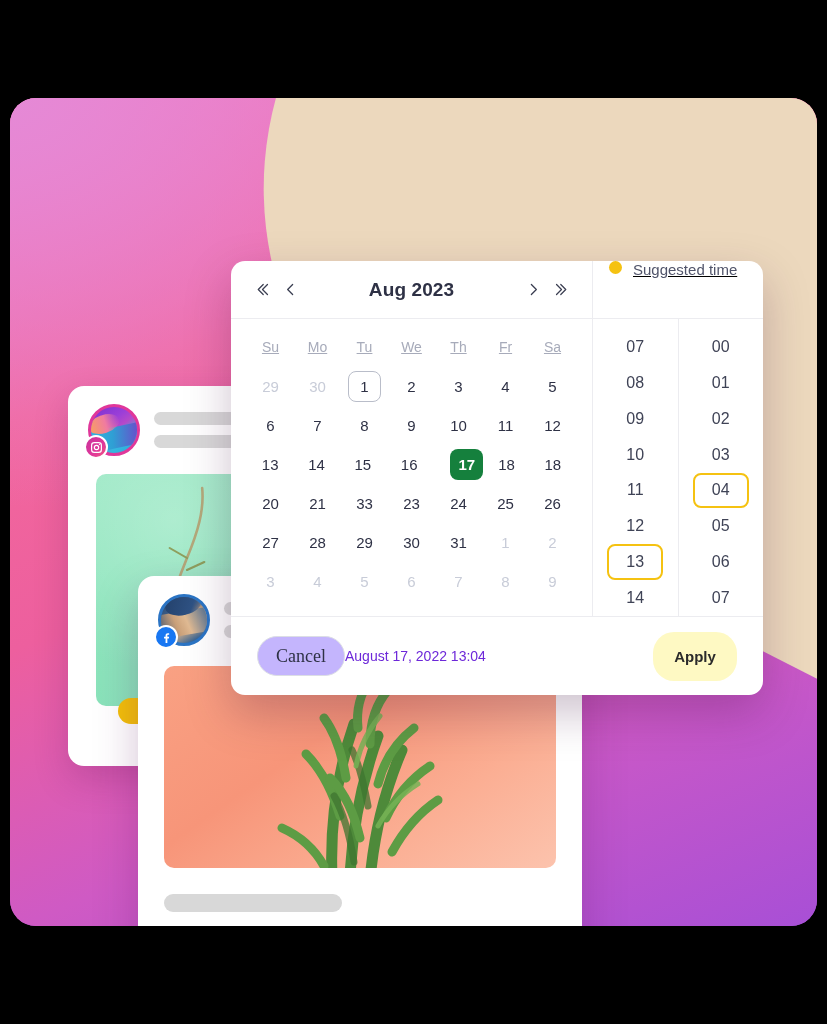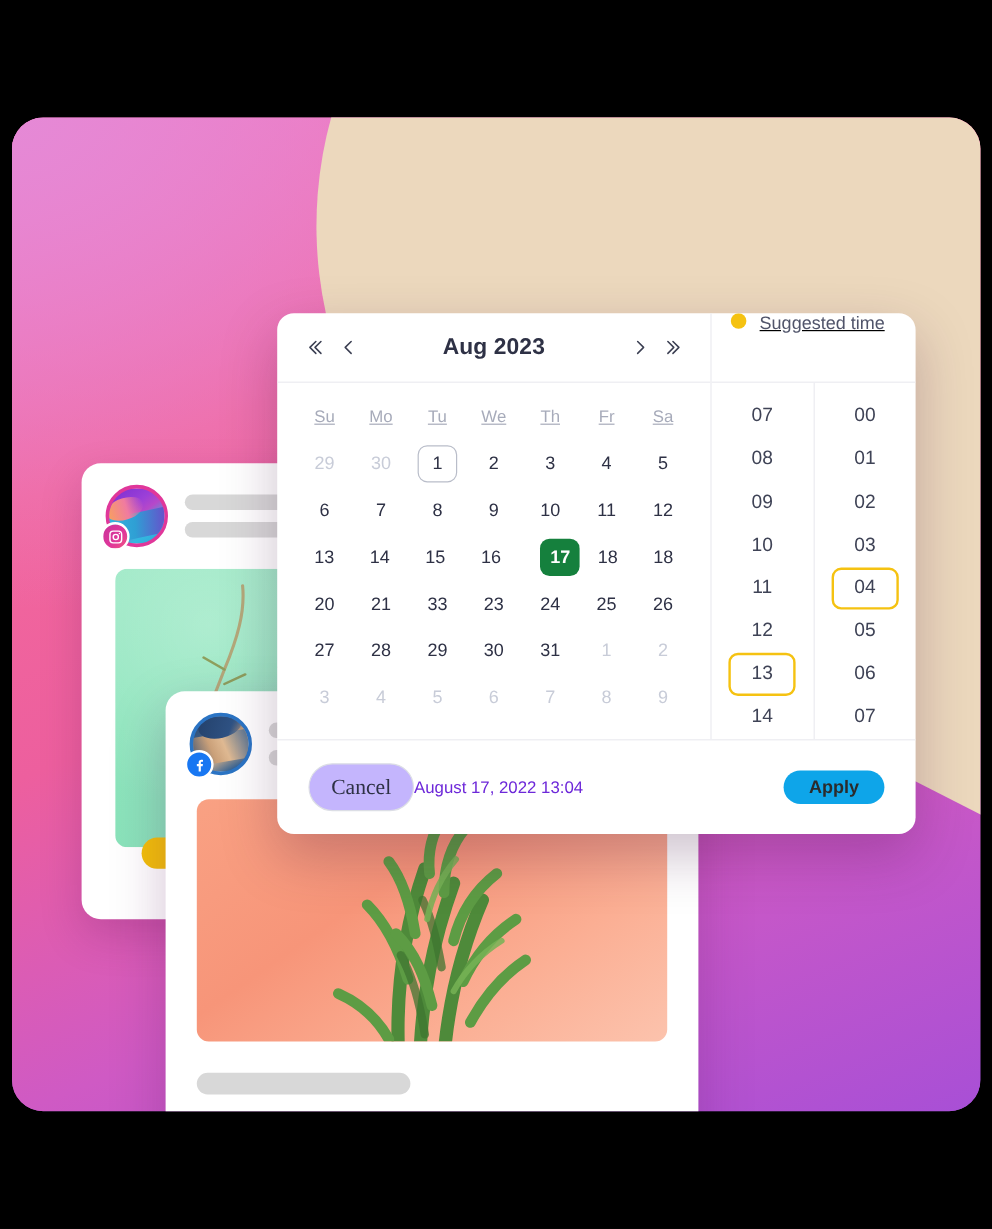--- a/index.html
+++ b/index.html
@@ -230,22 +230,22 @@
     display: flex; align-items: center; padding: 0 26px;
   }
   .btn-cancel {
     width: 88px; height: 40px; border-radius: 20px;
     border: 1px solid #dcdee5; background: #c4b5fd;
     font-size: 18px; color: #2e3145; cursor: pointer;
     font-family: Liberation Serif, serif;
   }
   .foot-date { flex: 1; text-align: left; font-size: 14px; color: #6d28d9; }
   .btn-apply {
-    width: 84px; height: 28px; border-radius: 21px;
-    border: none; background: #0ea5e9;
+    width: 84px; height: 49px; border-radius: 21px;
+    border: none; background: #fef9c3;
     font-size: 15px; font-weight: bold; color: #2b2b2b; cursor: pointer;
     font-family: "Liberation Sans", sans-serif;
   }
 </style>
 </head>
 <body>
 
 <div id="root">
 
   <div class="canvas">

